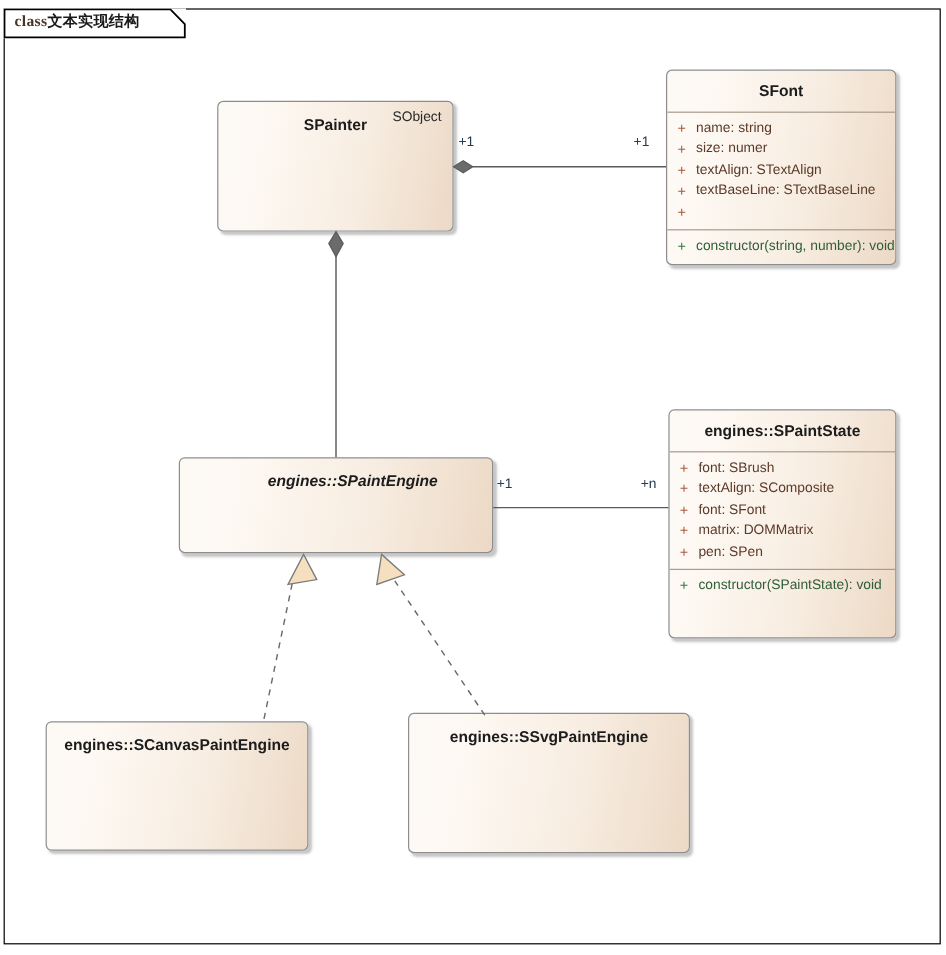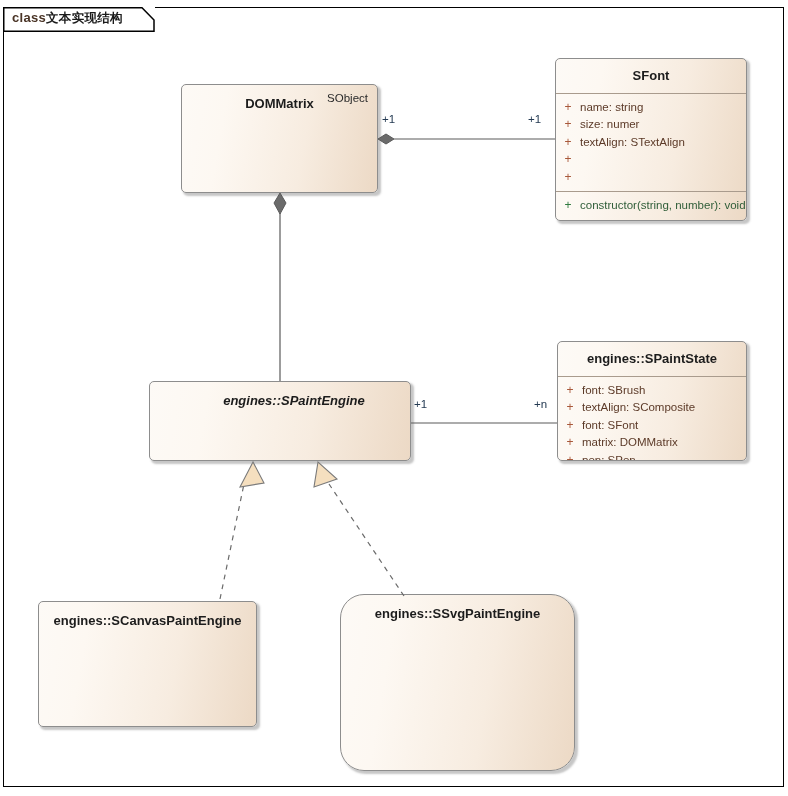--- a/index.html
+++ b/index.html
@@ -52,21 +52,21 @@
     left: 9px;
     top: 3px;
     white-space: nowrap;
     font-size: 12.5px;
     font-weight: bold;
     color: #1a1a1a;
     letter-spacing: 0.3px;
     z-index: 2;
   }
   .frame-tab .tab-label .kw {
-    font-family: Liberation Sans, sans-serif;
+    font-family: Liberation Serif, serif;
     font-weight: bold;
     color: #4a3426;
     font-size: 13px;
     margin-top: 36px;
   }
 
   
   .cls {
     position: absolute;
     box-sizing: border-box;
@@ -151,58 +151,59 @@
 
   <div class="frame-tab">
     <svg class="tab-shape" width="152" height="25" viewBox="0 0 152 25">
       <path d="M0.75,0.75 L139,0.75 L151,13 L151,24.25 L0.75,24.25 Z" fill="#ffffff" stroke="#000000" stroke-width="1.5"></path>
     </svg>
     <div class="tab-label"><span class="kw">class</span><span>文本实现结构</span></div>
   </div>
 
   <div class="cls" style="left:181px; top:84px; width:197px; height:109px;">
     <div class="stereo">SObject</div>
-    <div class="cls-title">DOMMatrix</div>
+    <div class="cls-title">SPainter</div>
   </div>
 
   <div class="cls has-members" style="left:555px; top:58px; width:192px; height:163px;">
     <div class="cls-title">SFont</div>
     <div class="members attrs">
       <div class="row attr">
         <span class="vis">+</span>
         <span class="txt">name: string</span>
       </div>
       <div class="row attr">
         <span class="vis">+</span>
         <span class="txt">size: numer</span>
       </div>
       <div class="row attr">
         <span class="vis">+</span>
         <span class="txt">textAlign: STextAlign</span>
       </div>
       <div class="row attr">
         <span class="vis">+</span>
+        <span class="txt">textBaseLine: STextBaseLine</span>
       </div>
       <div class="row attr">
         <span class="vis">+</span>
       </div>
     </div>
     <div class="members ops">
       <div class="row op">
         <span class="vis">+</span>
         <span class="txt">constructor(string, number): void</span>
       </div>
     </div>
   </div>
 
   <div class="cls" style="left:149px; top:381px; width:262px; height:80px;padding-left:28px;">
     <div class="cls-title abstract">engines::SPaintEngine</div>
   </div>
 
-  <div class="cls has-members" style="left:557px; top:341px; width:190px; height:120px;">
+  <div class="cls has-members" style="left:557px; top:341px; width:190px; height:191px;">
     <div class="cls-title">engines::SPaintState</div>
     <div class="members attrs">
       <div class="row attr">
         <span class="vis">+</span>
         <span class="txt">font: SBrush</span>
       </div>
       <div class="row attr">
         <span class="vis">+</span>
         <span class="txt">textAlign: SComposite</span>
       </div>
@@ -215,29 +216,30 @@
         <span class="txt">matrix: DOMMatrix</span>
       </div>
       <div class="row attr">
         <span class="vis">+</span>
         <span class="txt">pen: SPen</span>
       </div>
     </div>
     <div class="members ops">
       <div class="row op">
         <span class="vis">+</span>
-      </div>
-    </div>
-  </div>
-
-  <div class="cls" style="left:38px; top:601px; width:219px; height:126px;">
+        <span class="txt">constructor(SPaintState): void</span>
+      </div>
+    </div>
+  </div>
+
+  <div class="cls" style="left:38px; top:601px; width:219px; height:108px;">
     <div class="cls-title">engines::SCanvasPaintEngine</div>
   </div>
 
-  <div class="cls" style="left:340px; top:594px; width:235px; height:177px;border-radius:24px;">
+  <div class="cls" style="left:340px; top:594px; width:235px; height:117px;">
     <div class="cls-title">engines::SSvgPaintEngine</div>
   </div>
 
   <svg id="links" viewBox="0 0 788 796">
 
     <g>
       <line x1="394" y1="139" x2="555" y2="139" stroke="#5a5a5a" stroke-width="1.2"></line>
       <polygon points="378,139 386,134 394,139 386,144" fill="#6b6b6b" stroke="#5a5a5a" stroke-width="1"></polygon>
     </g>
 

